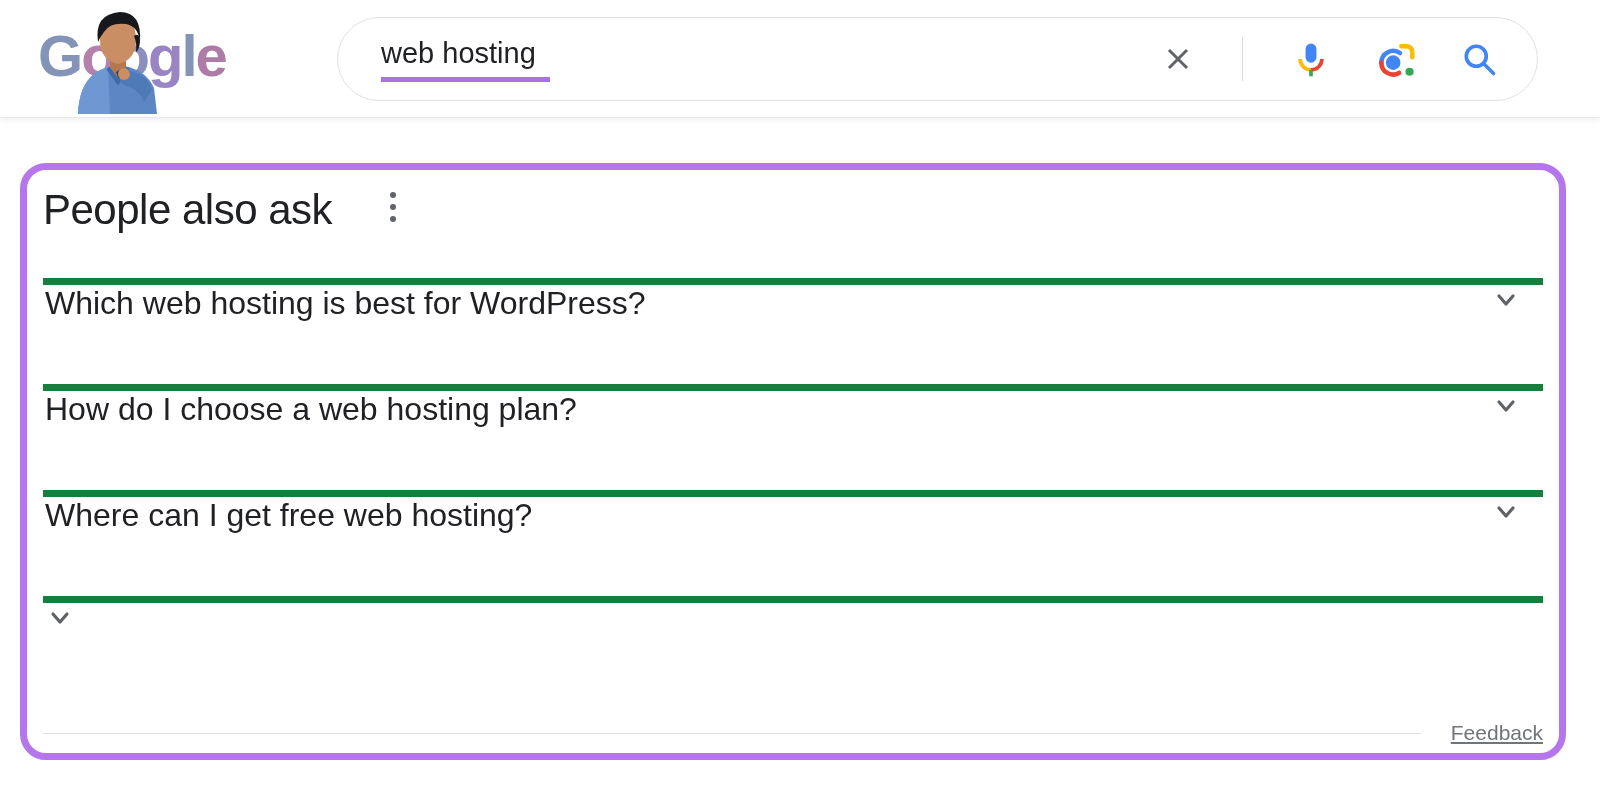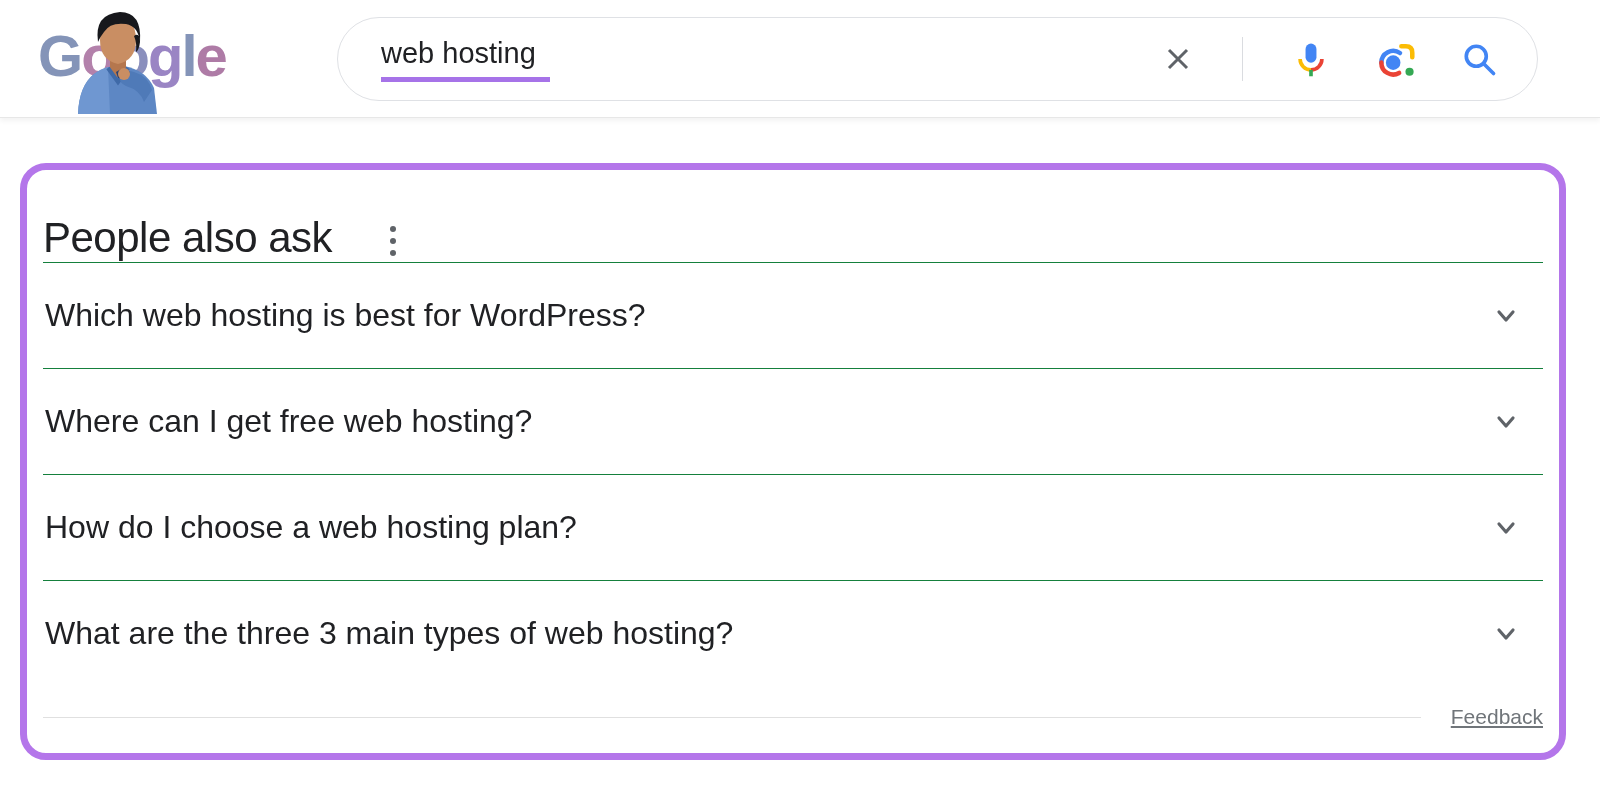--- a/index.html
+++ b/index.html
@@ -32,27 +32,27 @@
   .s-red    { stroke:var(--google_red); }
   .s-yellow { stroke:var(--google_yellow); }
   .s-green  { stroke:var(--google_green); }
   .c-green  { fill:var(--google_green); }
   .s-gray   { stroke:var(--icon_gray); }
 
   
   .paa-box { position:absolute; left:20px; top:163px; width:1546px; height:597px;
              background:#fff; border:7px solid var(--accent_purple); border-radius:26px;
              padding:0 16px; }
-  .paa-head { height:92px; display:flex; align-items:flex-end; }
+  .paa-head { height:92px; display:flex; align-items:flex-start;margin-top:16px; }
   .paa-title { font-size:42px; letter-spacing:-0.5px; color:var(--text_primary); }
   .kebab { margin-left:52px; display:flex; flex-direction:column; gap:6px;
            background:none; border:none; cursor:pointer; padding:6px; }
   .kebab i { width:6px; height:6px; border-radius:50%; background:var(--icon_gray); }
 
-  .q-row { height:106px; border-top:1px solid #15803d; display:flex; align-items:center;
+  .q-row { height:106px; border-top:7px solid #15803d; display:flex; 
            justify-content:space-between; padding:0 10px 0 2px; cursor:pointer; }
   .q-text { font-size:32px; color:var(--text_primary); }
   .chev { flex:0 0 auto; margin-right:12px; }
 
   .fb-row { height:62px; display:flex; align-items:center; }
   .fb-line { flex:1; height:1px; background:#e0e0e0; margin-right:30px; }
   .fb-link { font-size:21px; color:var(--text_secondary); cursor:pointer;text-decoration:underline; }
 </style>
 </head>
 <body>
@@ -134,35 +134,34 @@
   </div>
 
   <div class="q-row">
     <span class="q-text">Which web hosting is best for WordPress?</span>
     <svg class="chev" width="30" height="30" viewBox="0 0 30 30">
       <path d="M8 11 L15 19 L22 11" fill="none" class="s-gray" stroke-width="3.2" stroke-linecap="round" stroke-linejoin="round"></path>
     </svg>
   </div>
 
   <div class="q-row">
+    <span class="q-text">How do I choose a web hosting plan?</span>
+    <svg class="chev" width="30" height="30" viewBox="0 0 30 30">
+      <path d="M8 11 L15 19 L22 11" fill="none" class="s-gray" stroke-width="3.2" stroke-linecap="round" stroke-linejoin="round"></path>
+    </svg>
+  </div>
+
+  <div class="q-row">
     <span class="q-text">Where can I get free web hosting?</span>
     <svg class="chev" width="30" height="30" viewBox="0 0 30 30">
       <path d="M8 11 L15 19 L22 11" fill="none" class="s-gray" stroke-width="3.2" stroke-linecap="round" stroke-linejoin="round"></path>
     </svg>
   </div>
 
   <div class="q-row">
-    <span class="q-text">How do I choose a web hosting plan?</span>
-    <svg class="chev" width="30" height="30" viewBox="0 0 30 30">
-      <path d="M8 11 L15 19 L22 11" fill="none" class="s-gray" stroke-width="3.2" stroke-linecap="round" stroke-linejoin="round"></path>
-    </svg>
-  </div>
-
-  <div class="q-row">
-    <span class="q-text">What are the three 3 main types of web hosting?</span>
     <svg class="chev" width="30" height="30" viewBox="0 0 30 30">
       <path d="M8 11 L15 19 L22 11" fill="none" class="s-gray" stroke-width="3.2" stroke-linecap="round" stroke-linejoin="round"></path>
     </svg>
   </div>
 
   <div class="fb-row">
     <div class="fb-line"></div>
     <span class="fb-link">Feedback</span>
   </div>
 

